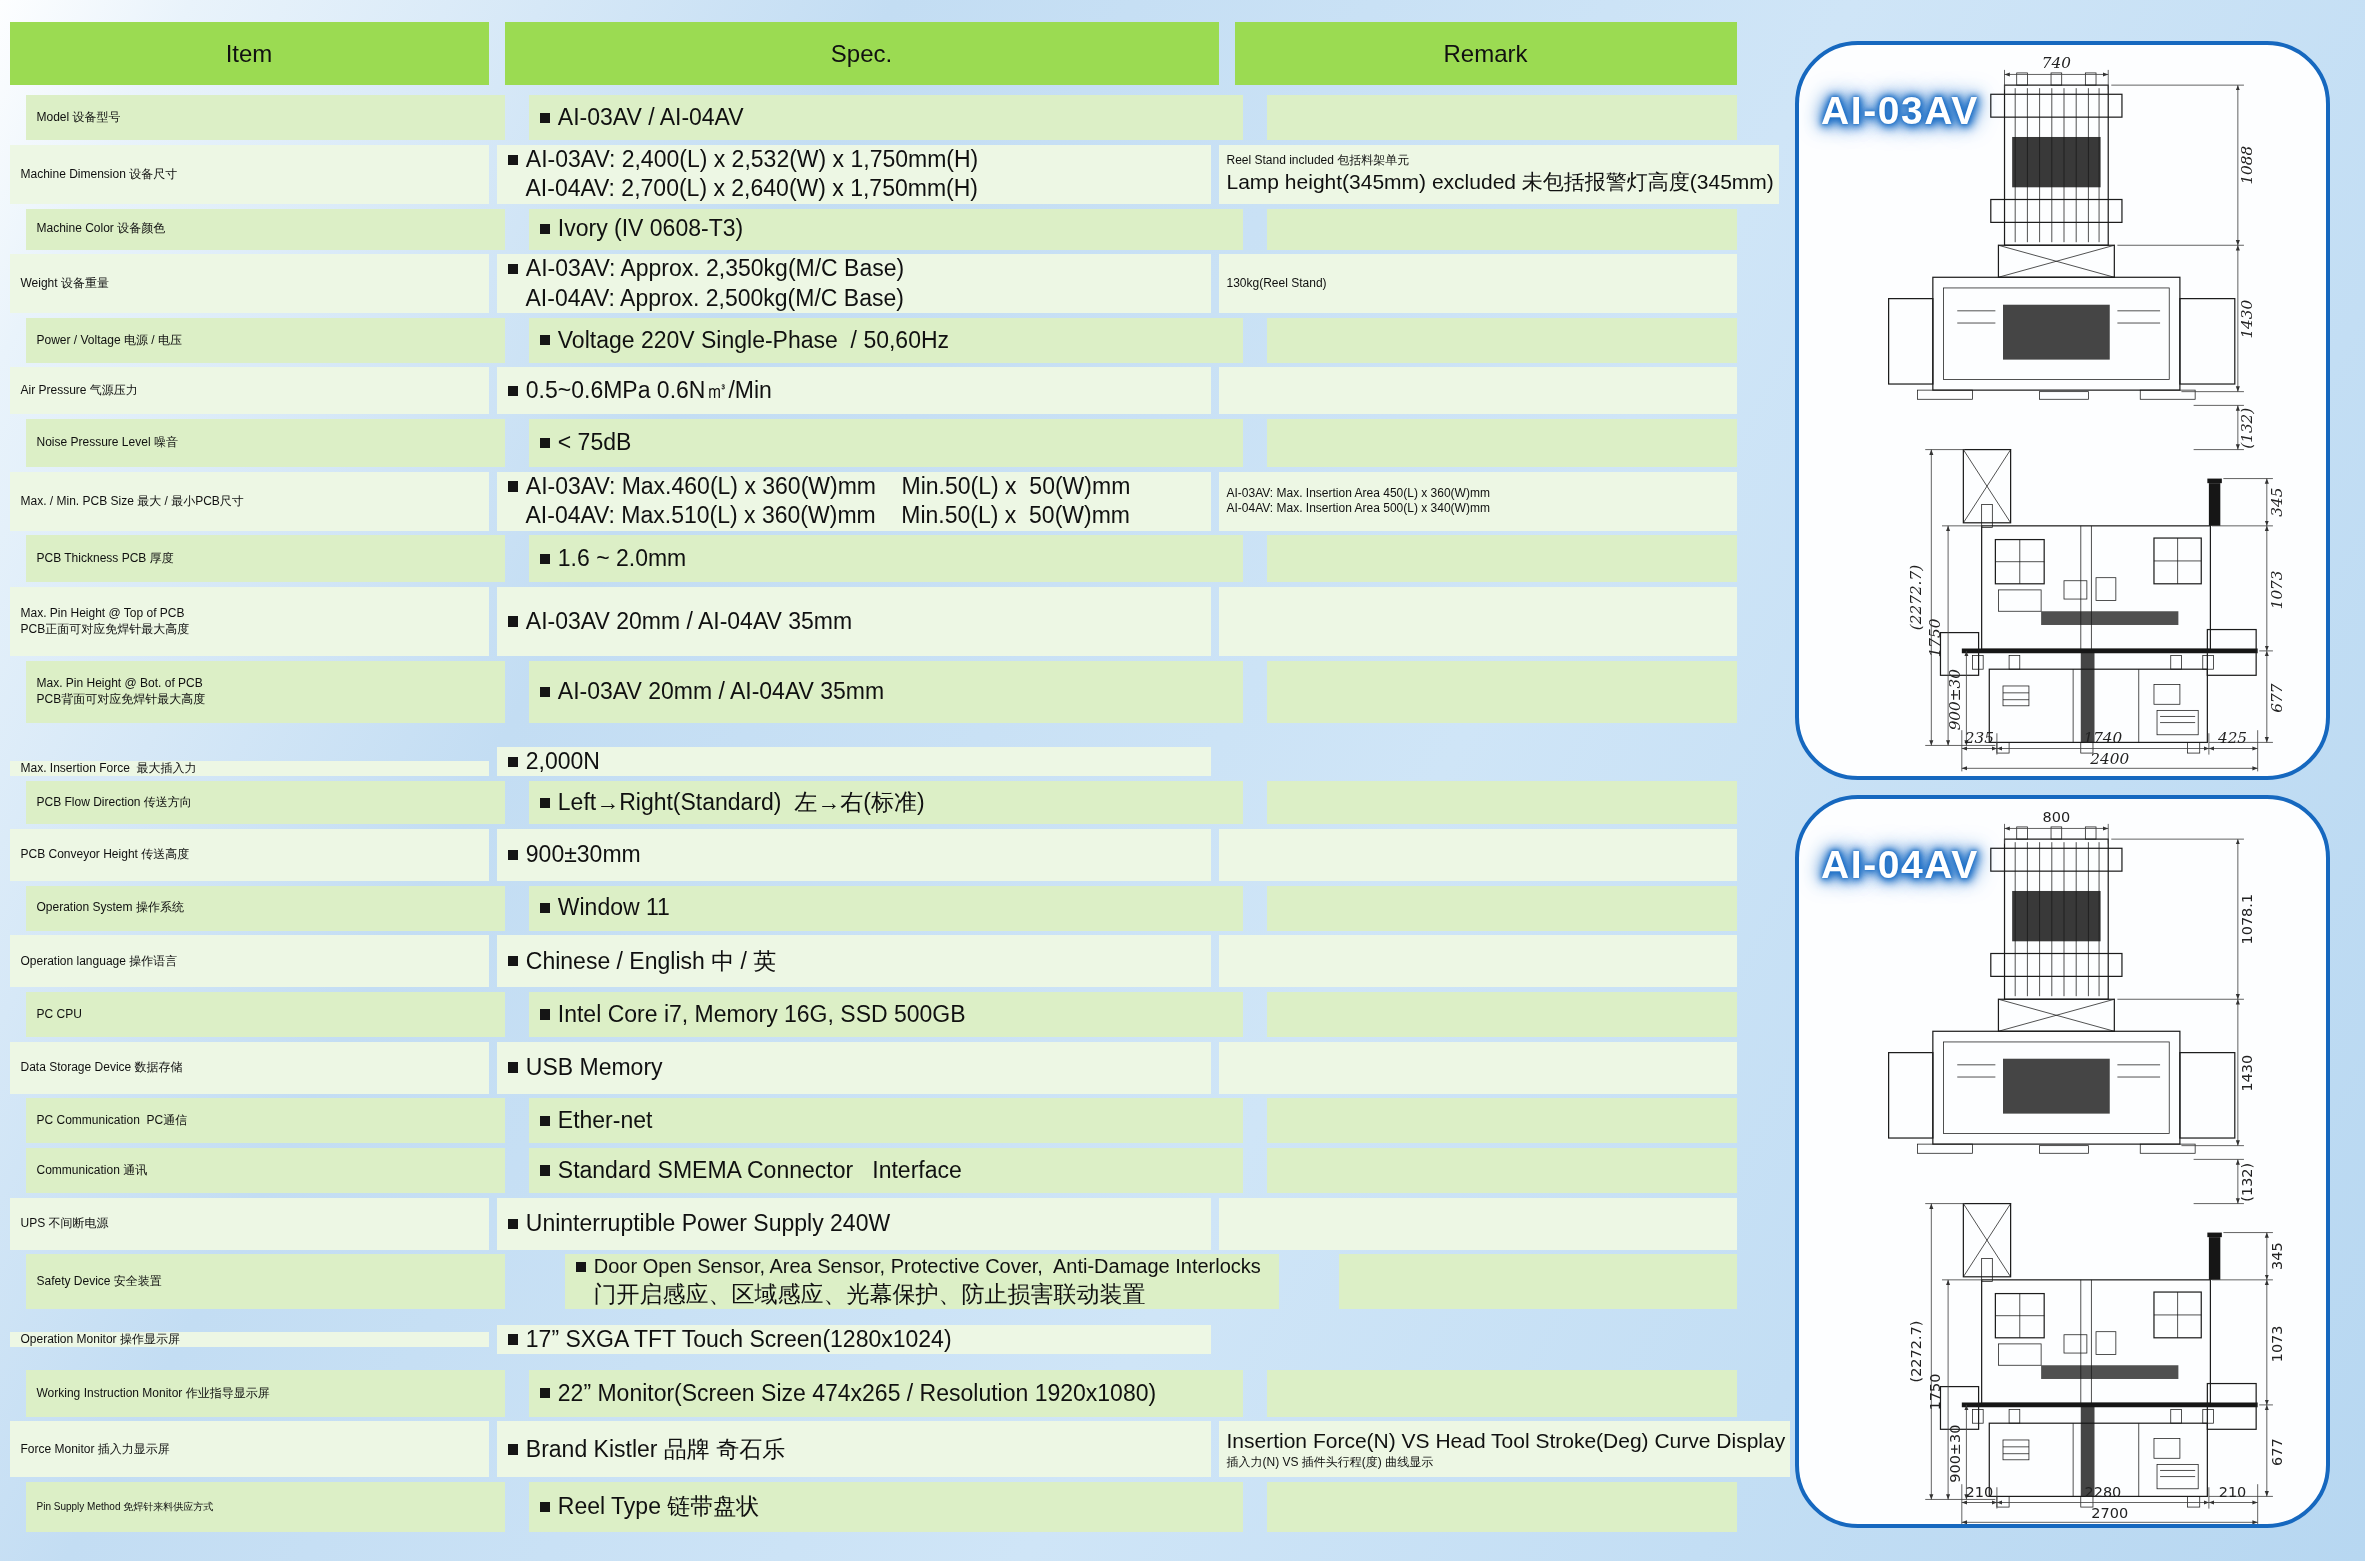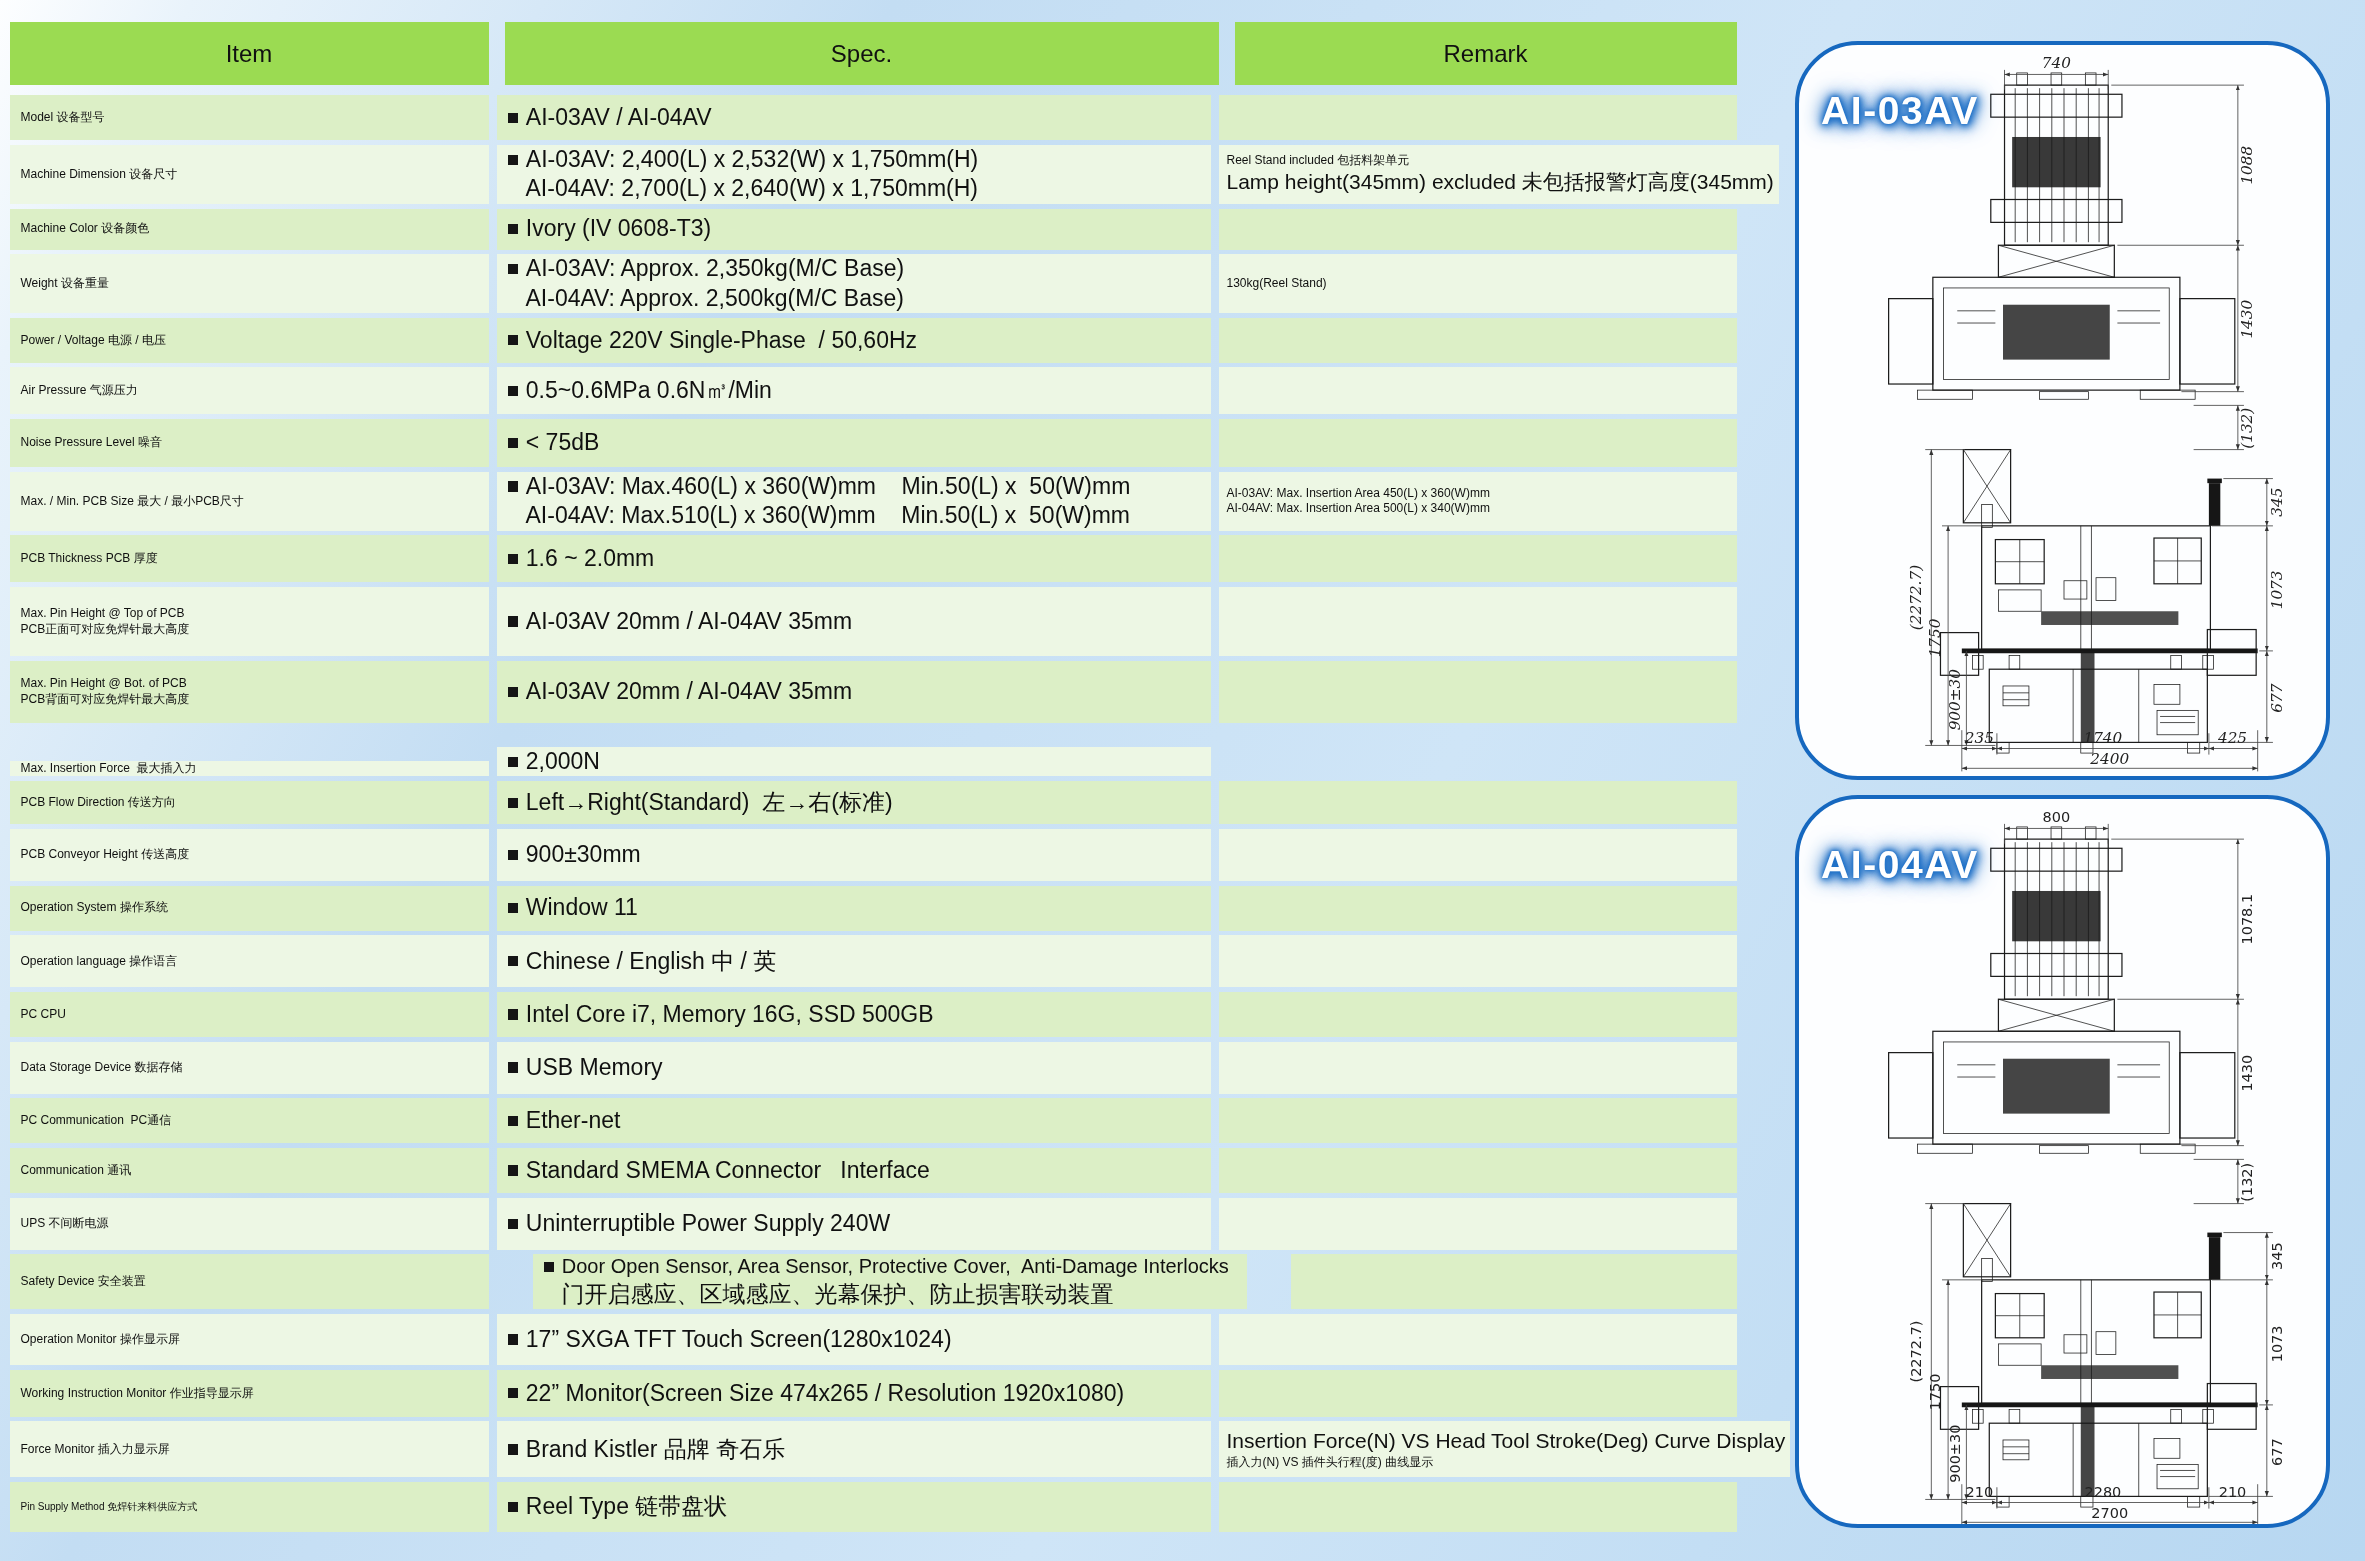--- a/index.html
+++ b/index.html
@@ -17,21 +17,21 @@
   
   .spec-table{position:absolute;left:9.5px;top:22px;width:1727px;}
   .thead{display:flex;gap:16px;height:63px;margin-bottom:10.3px;border-radius:9px;}
   .th{background:var(--header-green);display:flex;align-items:center;justify-content:center;
       font-size:24px;color:#111;}
   .col-item{width:479px;flex:0 0 auto;}
   .col-spec{width:714px;flex:0 0 auto;}
   .col-remark{flex:1 1 auto;}
   .row{display:flex;gap:8px;margin-bottom:4.7px;}
   .row .cell{display:flex;flex-direction:column;justify-content:center;}
-  .row.odd  .cell{background:var(--row-green);}
+  .row.odd  .cell{background:var(--row-green);margin-left:16px;}
   .row.even .cell{background:var(--row-green-light);}
   .cell.item{padding-left:11px;}
   .cell.spec{padding-left:11px;}
   .cell.remark{padding-left:8px;padding-right:4.7px;}
   .line{display:inline-block;white-space:pre;font-size:23px;color:#101010;line-height:1.28;}
   .cell.remark .line{font-size:22px;}
   .spec-line{display:flex;align-items:center;}
   .bullet{width:10.3px;height:10.3px;background:#151515;flex:0 0 auto;margin-right:8px;}
   .spec-line.cont{padding-left:18px;}
 
@@ -343,21 +343,21 @@
             <div class="spec-line">
               <span class="bullet"></span>
               <span class="line" style="font-size: 20px;">Door Open Sensor, Area Sensor, Protective Cover,  Anti-Damage Interlocks</span>
             </div>
             <div class="spec-line cont">
               <span class="line">门开启感应、区域感应、光幕保护、防止损害联动装置</span>
             </div>
           </div>
           <div class="cell remark col-remark"></div>
         </div>
-        <div class="row even" style="min-height: 51px;">
+        <div class="row even" style="min-height: 51px; align-items: center;">
           <div class="cell item col-item">
             <div class="line" style="font-size: 12px;">Operation Monitor 操作显示屏</div>
           </div>
           <div class="cell spec col-spec">
             <div class="spec-line">
               <span class="bullet"></span>
               <span class="line">17” SXGA TFT Touch Screen(1280x1024)</span>
             </div>
           </div>
           <div class="cell remark col-remark"></div>

